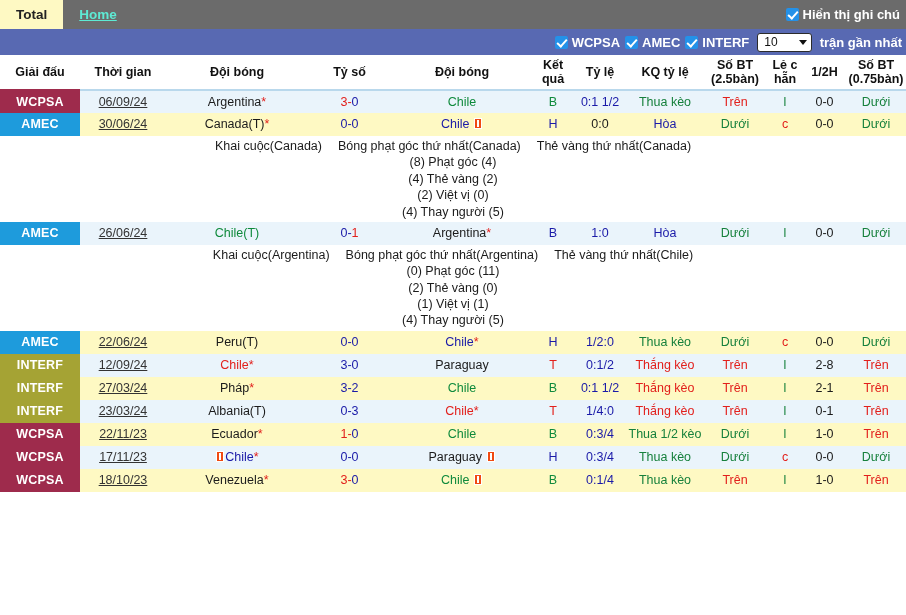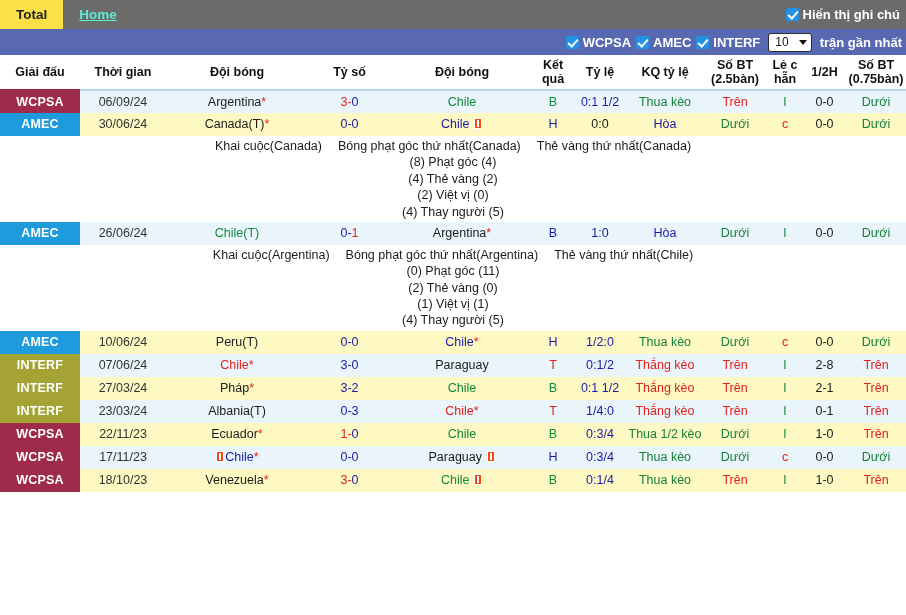--- a/index.html
+++ b/index.html
@@ -30,21 +30,21 @@
   }
   .tab {
     display: flex;
     align-items: center;
     padding: 0 16px;
     font-size: 13.5px;
     font-weight: bold;
     white-space: nowrap;
   }
   .tab.active {
-    background: #fde047;
+    background: #fef9c3;
     color: #222222;
   }
   .tab.link {
     color: #5eead4;
     text-decoration: underline;
   }
   .topbar-right {
     margin-left: auto;
     display: flex;
     align-items: center;
@@ -97,21 +97,21 @@
     white-space: nowrap;
   }
   .selwrap {
     background: #ffffff;
     border: 1px solid #2b2b2b;
     border-radius: 3px;
     height: 19px;
     display: flex;
     align-items: center;
     padding: 0 4px 0 6px;
-    gap: 10px;
+    gap: 21px;
     margin: 0 3px;
   }
   .selwrap .selval {
     font-size: 12px;
     color: #111111;
   }
   .caret {
     width: 0; height: 0;
     border-left: 4px solid transparent;
     border-right: 4px solid transparent;
@@ -147,21 +147,21 @@
   }
   tr.r-even td { background: #eaf4fb; }
   tr.r-odd  td { background: #fef9c3; }
 
   td.league {
     color: #ffffff;
     font-weight: bold;
     font-size: 12.5px;
     letter-spacing: .2px;
   }
-  td.time { color: #333333; font-size: 12px; }
+  td.time { color: #333333; font-size: 12px; text-decoration: underline; }
   .c-navy   { color: #1a1aa8; }
   .c-green  { color: #0f8a3c; }
   .c-dgreen { color: #16803c; }
   .c-red    { color: #e2201c; }
   .c-black  { color: #1b1b1b; }
   .star     { color: #e2201c; }
 
   .card {
     display: inline-block;
     width: 8px; height: 11px;
@@ -318,35 +318,35 @@
         <td class="detail" colspan="12">
           <div class="detail-head"><span>Khai cuộc(Argentina)</span><span>Bóng phạt góc thứ nhất(Argentina)</span><span>Thẻ vàng thứ nhất(Chile)</span></div>
           <div class="detail-line">(0) Phạt góc (11)</div>
           <div class="detail-line">(2) Thẻ vàng (0)</div>
           <div class="detail-line">(1) Việt vị (1)</div>
           <div class="detail-line">(4) Thay người (5)</div>
         </td>
       </tr>
       <tr class="r-odd">
         <td class="league" style="background: rgb(30, 155, 220);">AMEC</td>
-        <td class="time">10/06/24</td>
+        <td class="time">22/06/24</td>
         <td><span class="c-black">Peru(T)</span></td>
         <td><span class="c-navy">0</span><span class="c-navy">-</span><span class="c-navy">0</span></td>
         <td><span class="c-navy">Chile</span><span class="star">*</span></td>
         <td class="c-navy">H</td>
         <td class="c-navy">1/2:0</td>
         <td class="c-dgreen">Thua kèo</td>
         <td class="c-dgreen">Dưới</td>
         <td class="c-red">c</td>
         <td class="c-black">0-0</td>
         <td class="c-dgreen">Dưới</td>
       </tr>
       <tr class="r-even">
         <td class="league" style="background: rgb(165, 163, 52);">INTERF</td>
-        <td class="time">07/06/24</td>
+        <td class="time">12/09/24</td>
         <td><span class="c-red">Chile</span><span class="star">*</span></td>
         <td><span class="c-navy">3</span><span class="c-navy">-</span><span class="c-navy">0</span></td>
         <td><span class="c-black">Paraguay</span></td>
         <td class="c-red">T</td>
         <td class="c-navy">0:1/2</td>
         <td class="c-red">Thắng kèo</td>
         <td class="c-red">Trên</td>
         <td class="c-dgreen">l</td>
         <td class="c-black">2-8</td>
         <td class="c-red">Trên</td>

